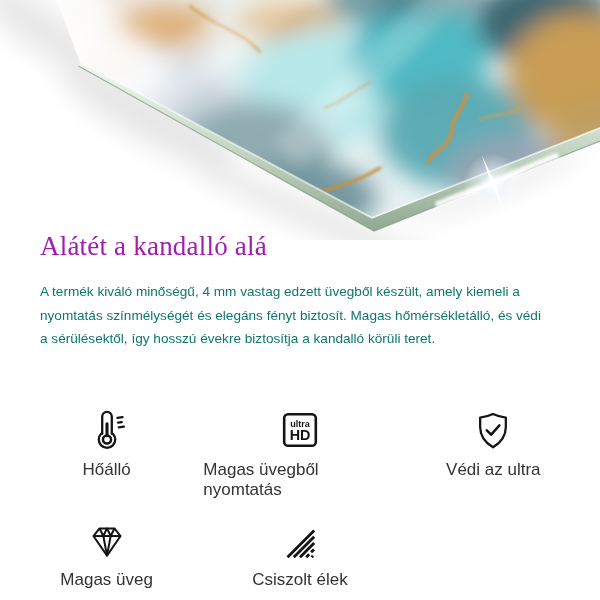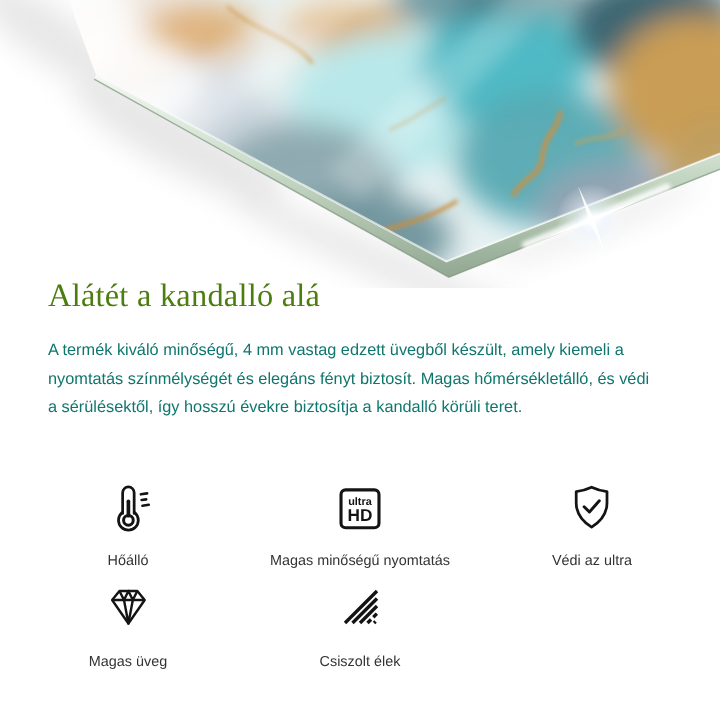--- a/index.html
+++ b/index.html
@@ -6,33 +6,33 @@
   body{
     width:600px;height:600px;position:relative;overflow:hidden;
     background:#ffffff;
     font-family:"Liberation Sans", sans-serif;
     -webkit-font-smoothing:antialiased;
   }
   .hero{position:absolute;top:0;left:0;width:600px;height:240px;}
   .content{position:absolute;left:40px;top:228px;width:520px;}
   .title{
     margin:0;font-family:"Liberation Serif", serif;font-weight:400;
-    font-size:27px;line-height:37px;color:#4d7c0f;letter-spacing:.2px;
+    font-size:27px;line-height:37px;color:#a21caf;letter-spacing:.2px;
   }
   .desc{
     margin:15px 0 0;width:506px;
     font-size:13.6px;line-height:23.5px;color:#0f766e;
   }
   .features{
     position:absolute;left:10px;top:401px;width:580px;
     display:grid;grid-template-columns:repeat(3,1fr);row-gap:11px;
   }
   .feature{display:flex;flex-direction:column;align-items:center;}
-  .icon-box{height:52px;display:flex;align-items:flex-start;justify-content:center;}
-  .feature-label{margin-top:7px;font-size:12px;color:#333333;text-align:left;}
+  .icon-box{height:52px;display:flex;align-items:flex-end;justify-content:center;}
+  .feature-label{margin-top:7px;font-size:17px;color:#333333;text-align:left;}
   svg text{font-family:"Liberation Sans", sans-serif;}
 </style>
 </head>
 <body>
 
 <div class="hero">
   <svg width="600" height="240" viewBox="0 0 600 240">
     <defs>
       <clipPath id="panelClip">
           <polygon points="55,-4 80,62 372,218 601,127 601,-4"></polygon>
@@ -146,21 +146,21 @@
   </div>
 
   <div class="feature">
     <div class="icon-box">
       <svg width="46" height="46" viewBox="0 0 48 48">
         <rect x="7.5" y="7.5" width="33" height="33" rx="4" fill="none" stroke="#141414" stroke-width="2.7"></rect>
         <text x="24" y="20.5" text-anchor="middle" font-size="9.5" font-weight="bold" fill="#141414">ultra</text>
         <text x="24" y="34.5" text-anchor="middle" font-size="15" font-weight="bold" fill="#141414">HD</text>
       </svg>
     </div>
-    <div class="feature-label">Magas minőségű nyomtatás</div>
+    <div class="feature-label">Magas üvegből nyomtatás</div>
   </div>
 
   <div class="feature">
     <div class="icon-box">
       <svg width="44" height="44" viewBox="0 0 48 48">
         <path d="M24 5.5 C28.5 7.6 33 8.9 38 9.4 V19.5 C38 29.5 32 36.8 24 41.8 C16 36.8 10 29.5 10 19.5 V9.4 C15 8.9 19.5 7.6 24 5.5 Z" fill="none" stroke="#141414" stroke-width="2.5" stroke-linejoin="round"></path>
         <path d="M17.2 23.2 L22 28 L31 17.8" fill="none" stroke="#141414" stroke-width="2.7" stroke-linecap="round" stroke-linejoin="round"></path>
       </svg>
     </div>
     <div class="feature-label">Védi az ultra</div>

